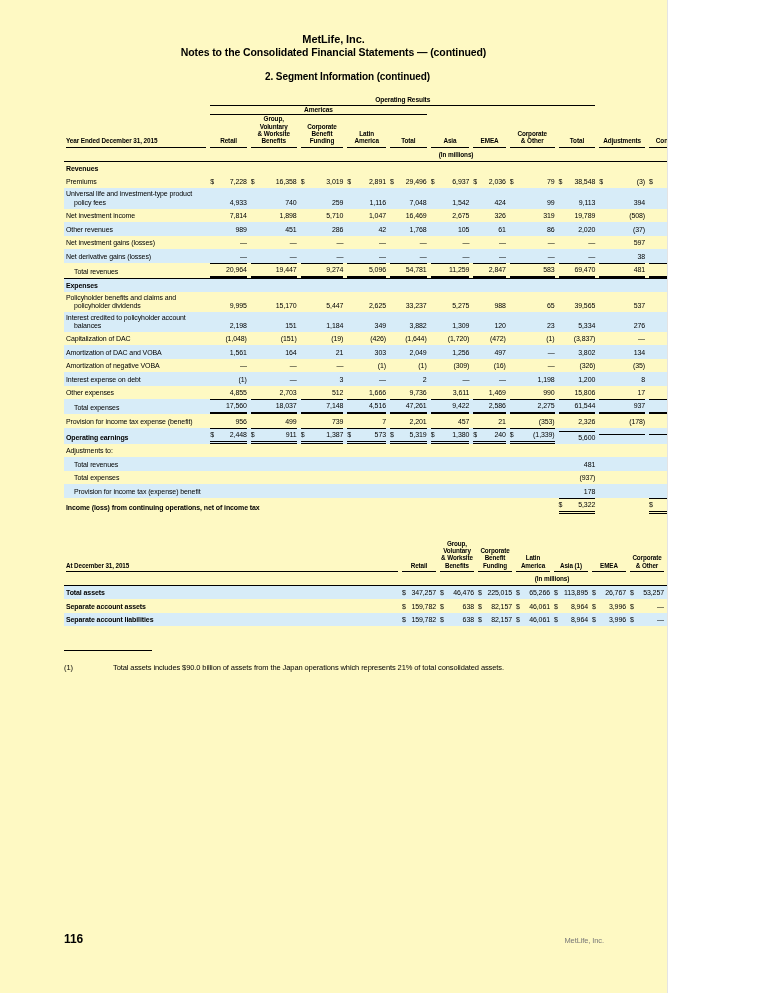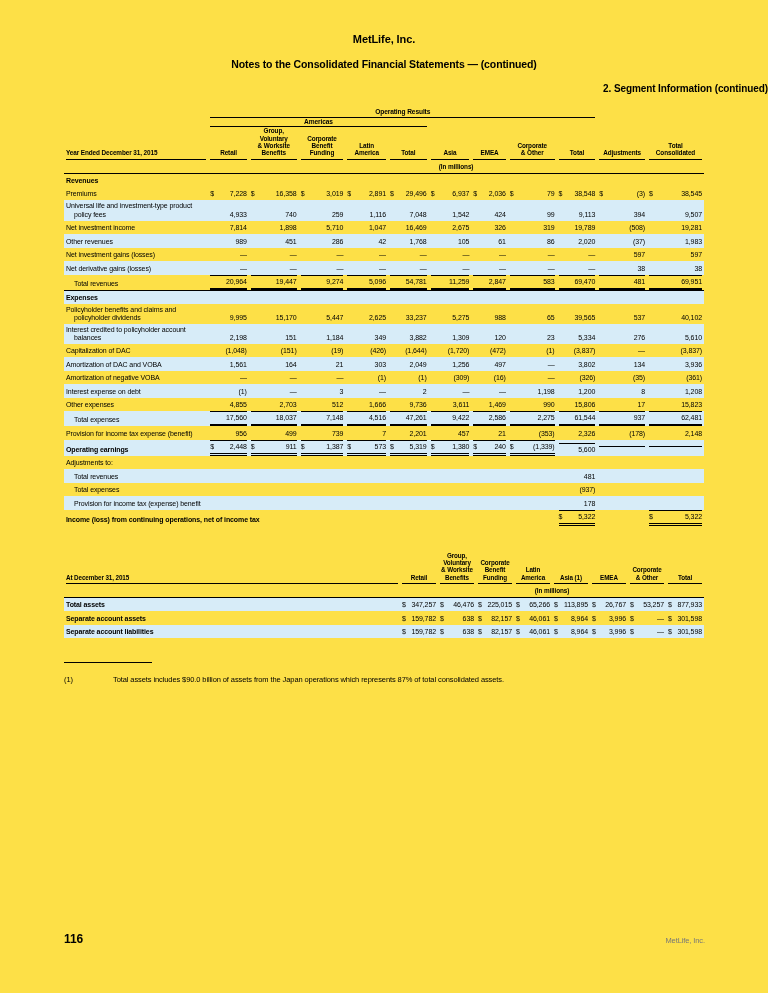--- a/index.html
+++ b/index.html
@@ -1,25 +1,25 @@
 <!DOCTYPE html>
 <html><head>
 <meta charset="utf-8">
 <style>
   * { box-sizing: border-box; }
   html,body { margin:0; padding:0; background:#fff; }
   .page {
-    position:relative; width:768px; height:993px; background:#fde047;
+    position:relative; width:667px; height:993px; background:#fef9c3;
     font-family:"Liberation Sans", sans-serif; color:#000;
     outline:1px solid #e4e4e4; overflow:hidden; letter-spacing:-0.1px;
   }
   .titleblock { text-align:center; padding-top:33px; }
   .company { font-size:11px; font-weight:bold; }
-  .notes { font-size:10.5px; font-weight:bold; margin-top:13px; }
-  .sectiontitle { font-size:10px; font-weight:bold; text-align:right; margin:13px 0 0 28px; }
+  .notes { font-size:10.5px; font-weight:bold; margin-top:1px; }
+  .sectiontitle { font-size:10px; font-weight:bold; text-align:center; margin:13px 0 0 28px; }
 
   .twrap { margin:0 64px; }
   table.t { border-collapse:collapse; table-layout:fixed; width:640px; font-size:7px; line-height:1.15; }
   table.t td { padding:0 2px; vertical-align:bottom; overflow:visible; }
 
   
   thead td { vertical-align:bottom; padding:0 3px; }
   .sphead { font-weight:bold; text-align:center; font-size:6.6px; border-bottom:1.5px solid #000; padding-bottom:1px; }
   .h1 td, .h2 td { padding-top:4px; }
   .hu { font-weight:bold; font-size:6.4px; text-align:center; white-space:pre-line; border-bottom:1.5px solid #000; padding-bottom:2px; }
@@ -1687,21 +1687,21 @@
               </div>
             </td>
           </tr>
         </tbody>
     </table>
   </div>
 
   <div class="footnote-rule"></div>
   <div class="footnote">
     <div class="fmark">(1)</div>
-    <div class="ftext">Total assets includes $90.0 billion of assets from the Japan operations which represents 87% of total consolidated assets.</div>
+    <div class="ftext">Total assets includes $90.0 billion of assets from the Japan operations which represents 21% of total consolidated assets.</div>
   </div>
 
   <div class="footer">
     <div class="pagenum">116</div>
     <div class="footco">MetLife, Inc.</div>
   </div>
 
 </div>
 
 </body></html>

